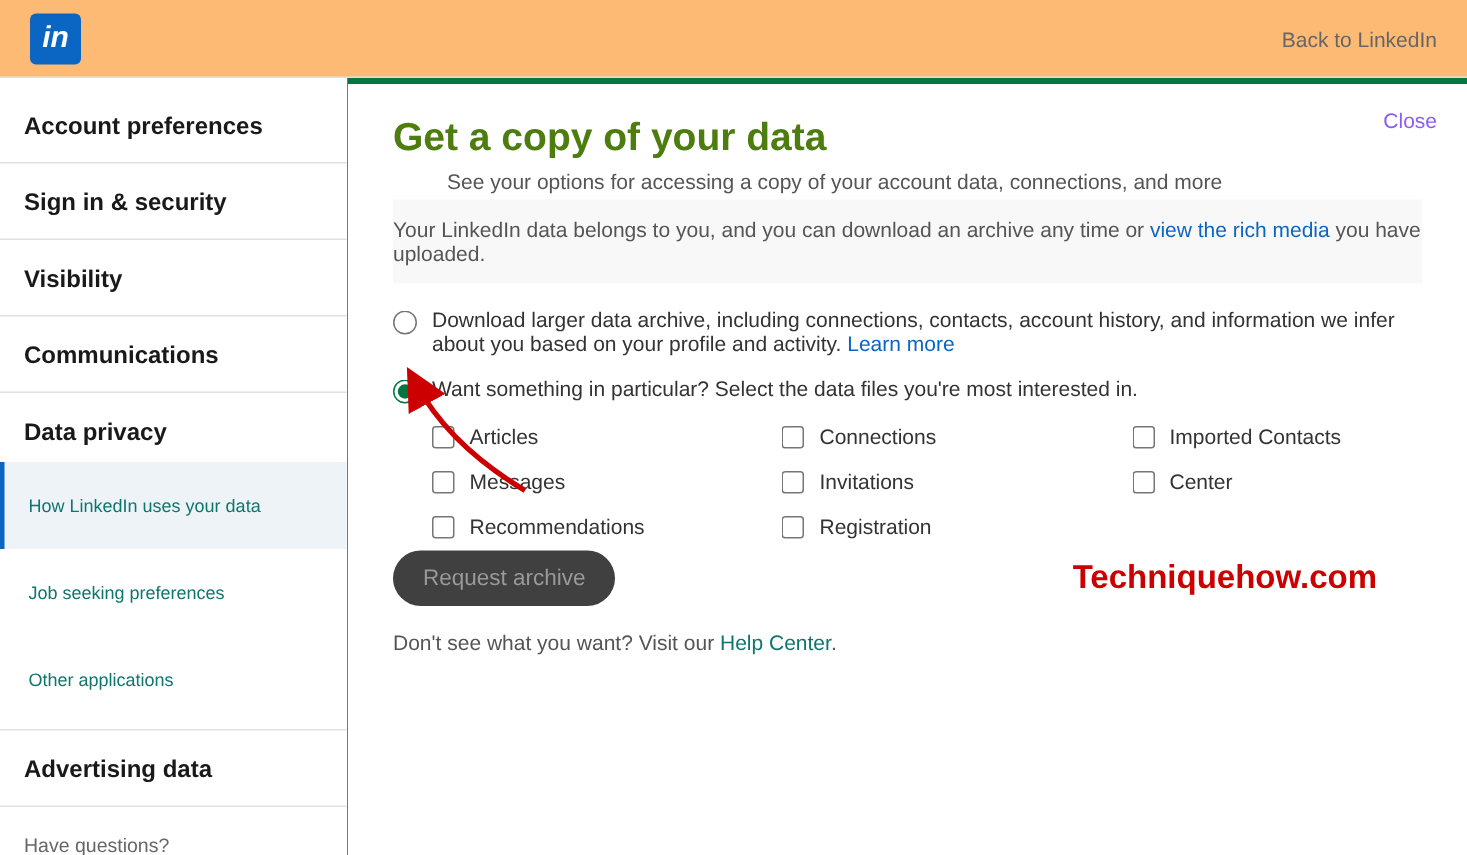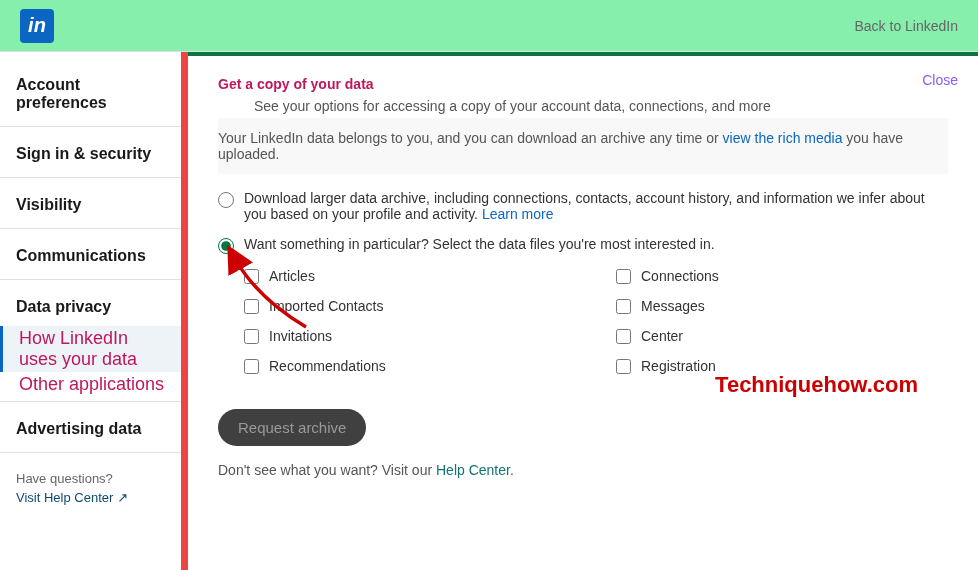--- a/index.html
+++ b/index.html
@@ -1,20 +1,20 @@
 <!DOCTYPE html>
 <html><head>
   <meta charset="utf-8">
   <style>
     * { box-sizing: border-box; margin: 0; padding: 0; }
     body { font-family: -apple-system, BlinkMacSystemFont, 'Segoe UI', Arial, sans-serif; background: #f3f2ef; min-height: 570px; width: 978px; overflow: hidden; }
 
     
     .header {
-      background: #86efac;
+      background: #fdba74;
       border-bottom: 1px solid #e0e0e0;
       display: flex;
       align-items: center;
       justify-content: space-between;
       padding: 0 20px;
       height: 52px;
     }
     .linkedin-logo {
       width: 34px;
       height: 34px;
@@ -37,38 +37,38 @@
 
     
     .main-layout {
       display: flex;
       width: 978px;
       height: 518px;
     }
 
     
     .sidebar {
-      width: 188px;
+      width: 232px;
       background: white;
-      border-right: 7px solid #ef4444;
+      border-right: 1px solid #ef4444;
       padding: 10px 0;
       overflow-y: auto;
       flex-shrink: 0;
     }
     .sidebar-section-header {
       padding: 14px 16px 10px 16px;
       font-size: 16px;
       font-weight: 600;
       color: #191919;
       cursor: pointer;
     }
     .sidebar-item {
-      padding: 2px 16px;
-      font-size: 18px;
-      color: #be185d;
+      padding: 22px 16px;
+      font-size: 12px;
+      color: #0f766e;
       cursor: pointer;
       border-left: 3px solid transparent;
     }
     .sidebar-item.active {
       border-left: 3px solid #0a66c2;
       background: #eef3f8;
       font-weight: 500;
     }
     .sidebar-divider {
       border: none;
@@ -114,23 +114,23 @@
       right: 20px;
       font-size: 14px;
       color: #8b5cf6;
       cursor: pointer;
       background: none;
       border: none;
     }
 
     
     .page-title {
-      font-size: 14px;
+      font-size: 26px;
       font-weight: 600;
-      color: #be185d;
+      color: #4d7c0f;
       margin-bottom: 6px;
     }
     .page-subtitle {
       font-size: 14px;
       color: #555;
       margin-bottom: 4px;
       margin-left: 36px;
     }
 
     .info-box {
@@ -162,24 +162,24 @@
       height: 16px;
     }
     .learn-more-link {
       color: #0a66c2;
       cursor: pointer;
     }
 
     
     .checkbox-grid {
       display: grid;
-      grid-template-columns: 1fr 1fr;
+      grid-template-columns: 1fr 1fr 1fr;
       gap: 14px 40px;
       margin-left: 26px;
-      margin-bottom: 35px;
+      margin-bottom: 8px;
     }
     .checkbox-item {
       display: flex;
       align-items: center;
       gap: 10px;
       font-size: 14px;
       color: #333;
     }
     .checkbox-item input[type="checkbox"] {
       width: 15px;
@@ -241,20 +241,21 @@
     <div class="sidebar-section-header">Account preferences</div>
     <hr class="sidebar-divider">
     <div class="sidebar-section-header">Sign in &amp; security</div>
     <hr class="sidebar-divider">
     <div class="sidebar-section-header">Visibility</div>
     <hr class="sidebar-divider">
     <div class="sidebar-section-header">Communications</div>
     <hr class="sidebar-divider">
     <div class="sidebar-section-header">Data privacy</div>
     <div class="sidebar-item active">How LinkedIn uses your data</div>
+    <div class="sidebar-item">Job seeking preferences</div>
     <div class="sidebar-item">Other applications</div>
     <hr class="sidebar-divider">
     <div class="sidebar-section-header">Advertising data</div>
 
     <hr class="sidebar-divider">
     <div class="sidebar-footer">
       <div class="have-questions">Have questions?</div>
       <div class="help-link">
         <span>Visit Help Center</span>
         <span>↗</span>

